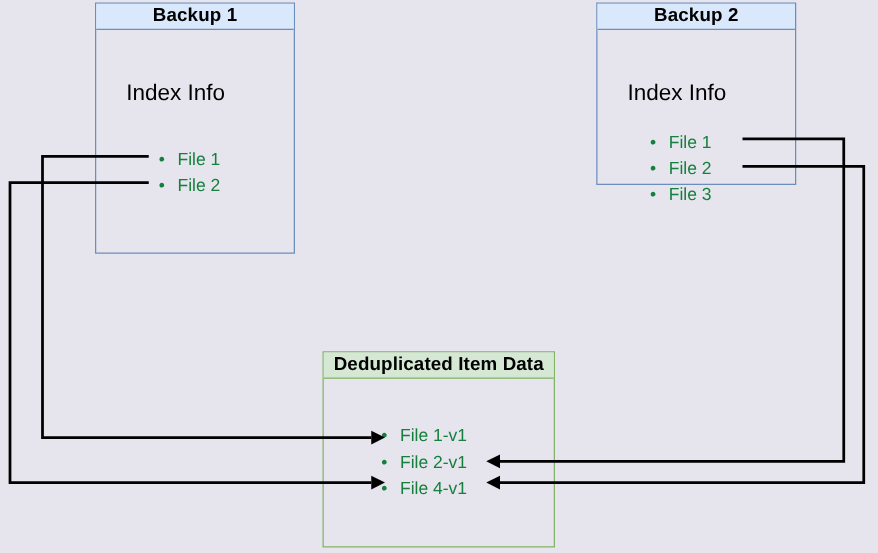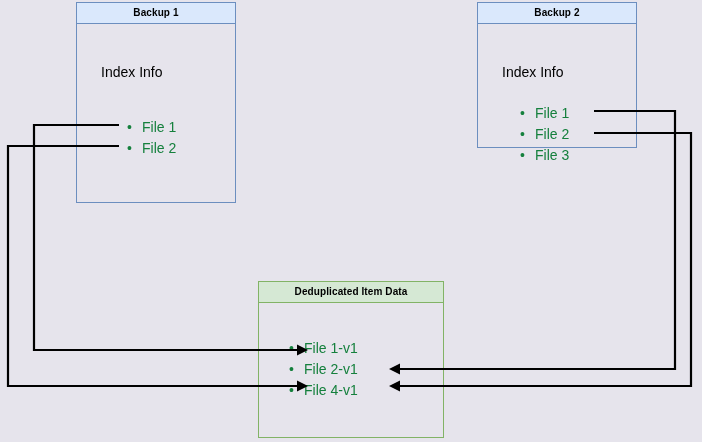--- a/index.html
+++ b/index.html
@@ -31,37 +31,37 @@
   .box-header {
     position: absolute;
     left: 0;
     top: 0;
     right: 0;
     height: 21px;
     box-sizing: border-box;
     border-bottom: 1px solid #6c8ebf;
     background: #dae8fc;
     text-align: center;
-    font-size: 10px;
+    font-size: 15px;
     font-weight: bold;
     color: #000;
     line-height: 20px;
     letter-spacing: 0.1px;
   }
   .box-green {
     border-color: #82b366;
     padding-left: 40px;
   }
   .box-green > .box-header {
     background: #d5e8d4;
     border-bottom-color: #82b366;
   }
   .caption {
     position: absolute;
-    font-size: 14px;
+    font-size: 18px;
     color: #000;
     white-space: nowrap;
   }
   .bullet-list {
     position: absolute;
     margin: 0;
     padding: 0;
     list-style: none;
   }
   .bullet-list li {
@@ -120,21 +120,21 @@
     <div class="caption" style="left:24px; top:61px;">Index Info</div>
     <ul class="bullet-list" style="left:42px; top:100px;">
       <li>File 1</li>
       <li>File 2</li>
       <li>File 3</li>
     </ul>
   </div>
 
   <div class="box box-green" style="left:258px; top:281px; width:186px; height:157px;">
     <div class="box-header">Deduplicated Item Data</div>
-    <ul class="bullet-list" style="left:30px; top:56px;">
+    <ul class="bullet-list" style="left:46px; top:56px;">
       <li>File 1-v1</li>
       <li>File 2-v1</li>
       <li>File 4-v1</li>
     </ul>
   </div>
 
   <svg id="wires" viewBox="0 0 702 442" xmlns="http://www.w3.org/2000/svg">
 
     <g>
       <path d="M 119 125 L 34 125 L 34 350 L 297 350"></path>

